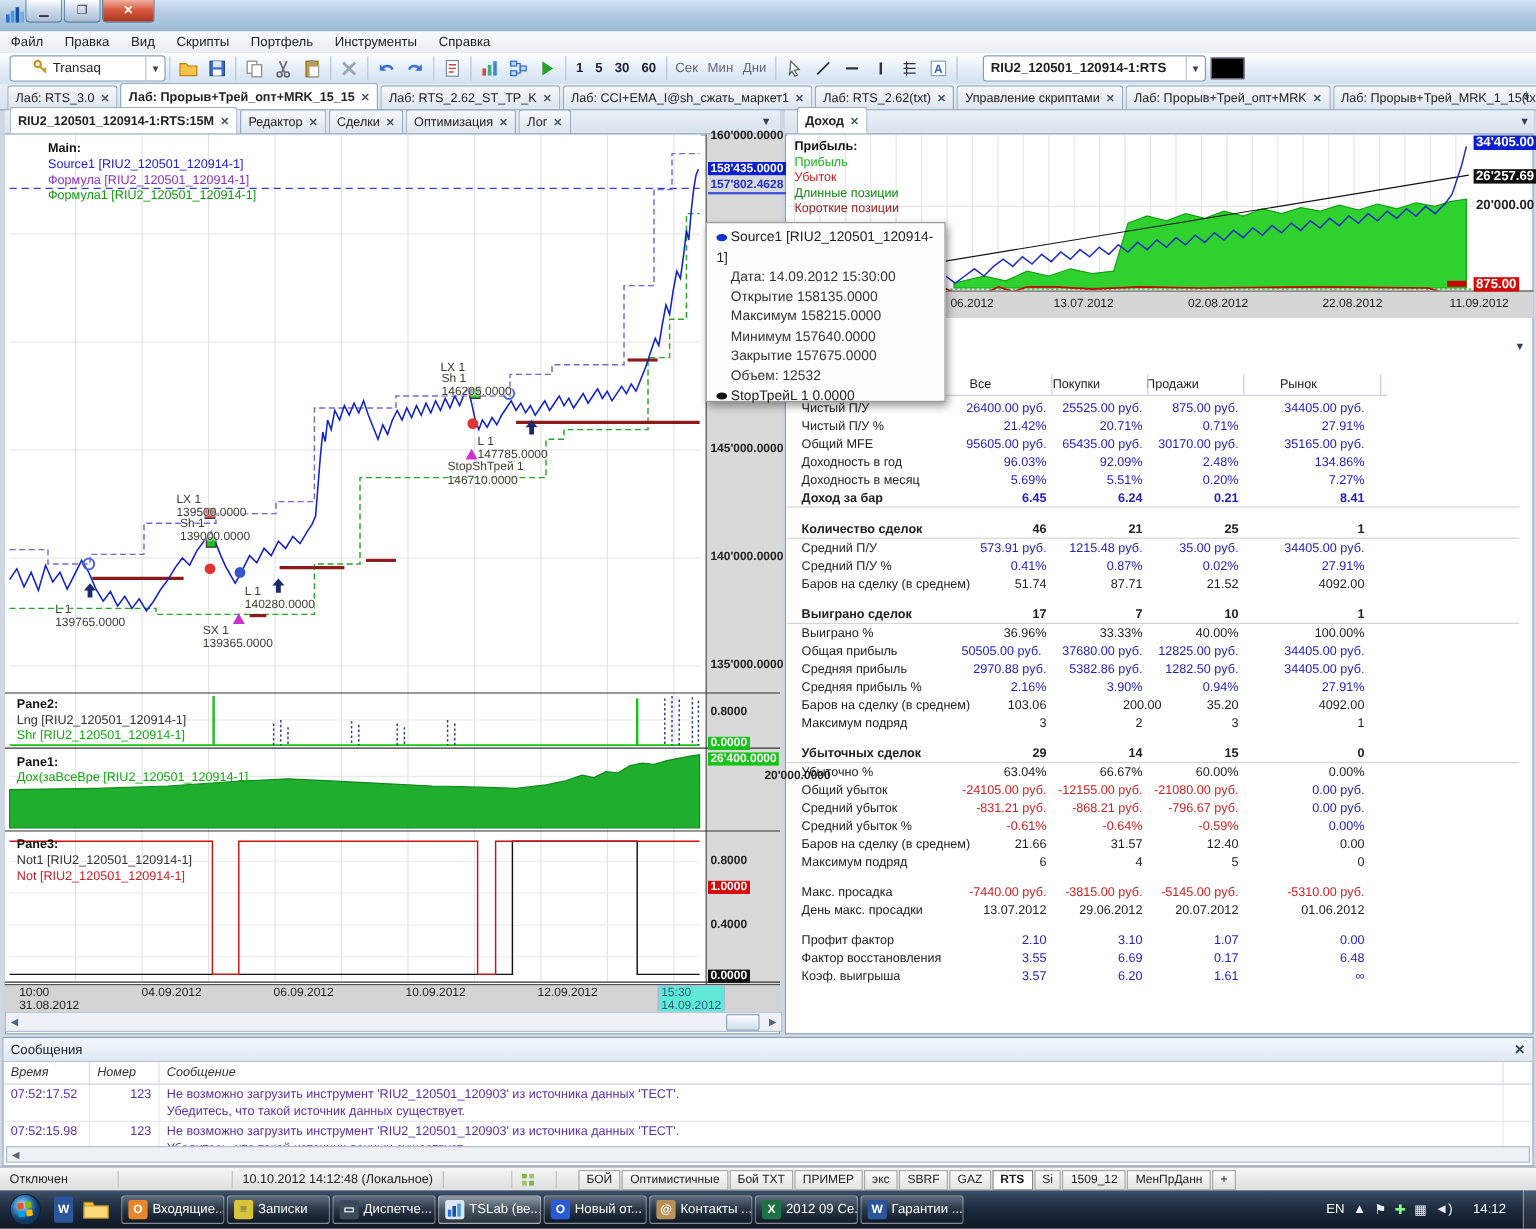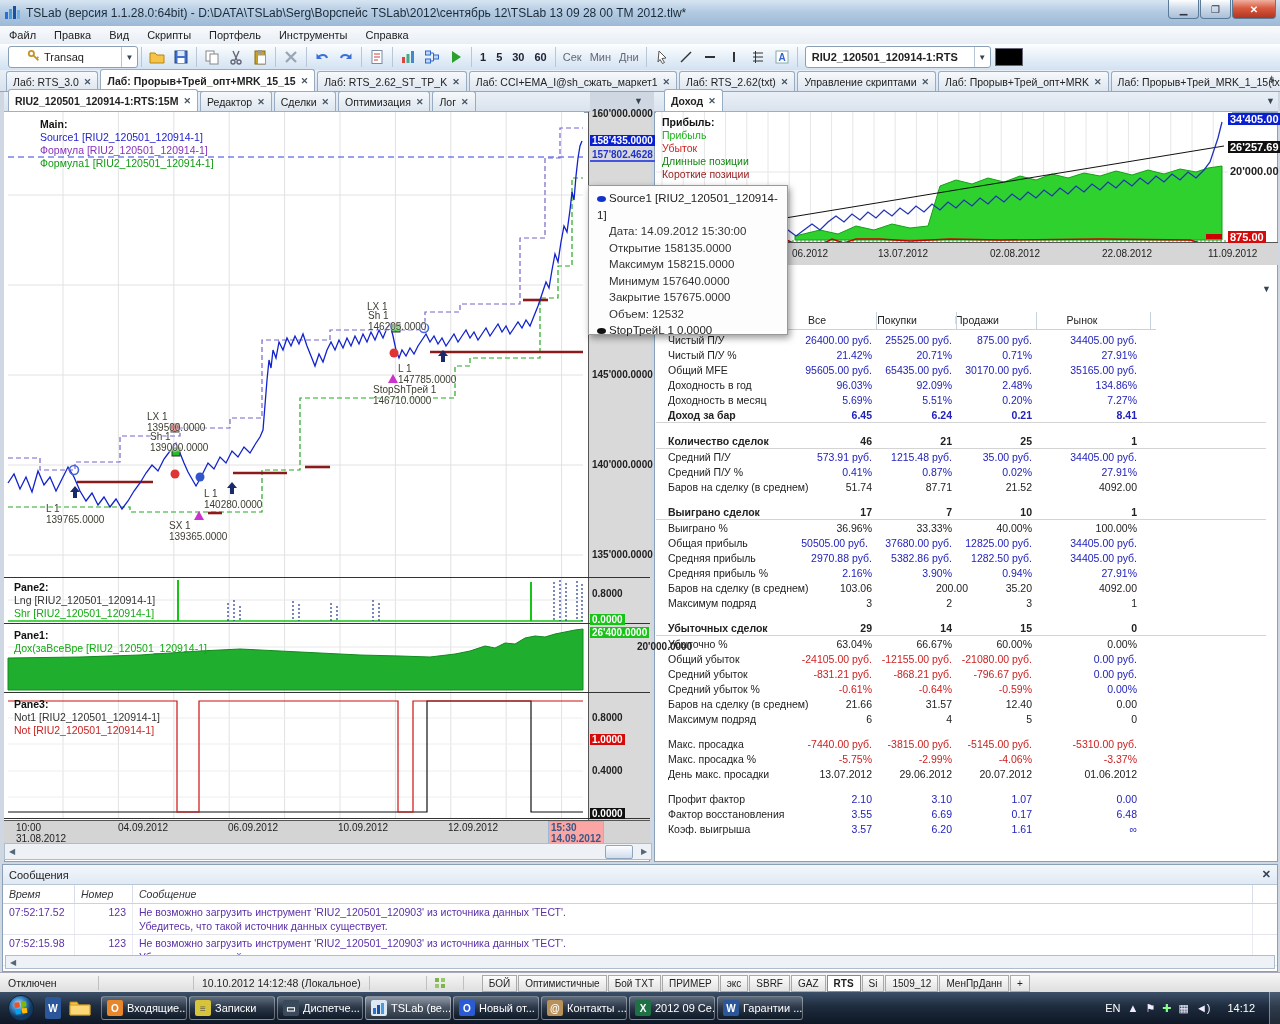--- a/index.html
+++ b/index.html
@@ -29,34 +29,34 @@
   .combo{height:20px;background:#fff;border:1px solid #8aa0b8;border-radius:3px;display:flex;align-items:center;font-size:11px;}
   .combo .arrow{width:15px;height:100%;border-left:1px solid #b8c6d6;display:flex;align-items:center;justify-content:center;color:#345;font-size:8px;}
   #swatch{width:26px;height:16px;background:#000;border:1px solid #667;margin-left:4px;}
   
   #tabs1{left:0;top:70px;width:1280px;height:22px;background:linear-gradient(#e9eff6,#d8e2ec);display:flex;align-items:flex-end;padding-left:6px;border-bottom:1px solid #8fa8c0;box-sizing:border-box;}
   .tab{display:flex;align-items:center;height:19px;padding:0 6px;margin-right:2px;border:1px solid #97acc2;border-bottom:none;
        border-radius:3px 3px 0 0;background:linear-gradient(#f6f9fc,#dde5ee);font-size:10.5px;white-space:nowrap;}
   .tab.active{background:#fff;font-weight:bold;height:21px;}
   .t-close{margin-left:5px;color:#456;font-size:9px;font-weight:bold;}
   .ovf{position:absolute;right:6px;bottom:2px;font-size:10px;color:#345;}
-  #tabs2{left:4px;top:92px;width:586px;height:20px;background:linear-gradient(#e9eff6,#dae3ee);display:flex;align-items:flex-end;padding-left:4px;border-bottom:1px solid #9ab0c6;box-sizing:border-box;}
+  #tabs2{left:4px;top:92px;width:646px;height:20px;background:linear-gradient(#e9eff6,#dae3ee);display:flex;align-items:flex-end;padding-left:4px;border-bottom:1px solid #9ab0c6;box-sizing:border-box;}
   #rtabrow{left:654px;top:92px;width:624px;height:20px;background:linear-gradient(#e9eff6,#dae3ee);display:flex;align-items:flex-end;padding-left:10px;border-bottom:1px solid #9ab0c6;box-sizing:border-box;}
   
   #leftpanel{left:4px;top:112px;width:646px;height:750px;background:#fff;border:1px solid #8aa0b8;box-sizing:border-box;}
   #left-gutter{left:588px;top:112px;width:62px;height:708px;background:#d9d9d9;border-left:1px solid #555;}
   .ax{position:absolute;left:2px;font-size:10px;font-weight:bold;color:#222;padding:0 2px;white-space:nowrap;}
   .ax-navy{background:#0a1ed2;color:#fff;}
   .ax-green{background:#17c317;color:#fff;}
   .ax-red{background:#d40b0b;color:#fff;}
   .ax-black{background:#101010;color:#fff;}
   .ax-level{color:#2233cc;border-bottom:2px solid #4455dd;}
   #xband{left:4px;top:820px;width:646px;height:22px;background:#d4d4d4;border-top:1px solid #555;}
   .xlab{position:absolute;font-size:10px;color:#222;line-height:11px;}
-  .xlab.sel{background:#fca5a5;color:#335a88;outline:1px solid #9ab8d8;font-weight:bold;}
+  .xlab.sel{background:#5eead4;color:#335a88;outline:1px solid #9ab8d8;}
   .scrollbar{background:#eef1f5;border:1px solid #aebdcc;display:flex;align-items:center;}
   .sb-arrow{width:14px;height:100%;display:flex;align-items:center;justify-content:center;font-size:8px;color:#567;}
   .sb-thumb{position:absolute;top:1px;height:12px;background:linear-gradient(#fdfeff,#cfdcec);border:1px solid #8fa6bc;border-radius:2px;}
   .legend{position:absolute;font-size:10.5px;line-height:13px;white-space:nowrap;z-index:3;}
   .legend .lt{font-weight:bold;color:#111;}
   .anno{position:absolute;font-size:10px;line-height:11px;color:#3c3c30;z-index:3;
         text-shadow:0 0 2px #fff,0 0 2px #fff,0 0 2px #fff;white-space:nowrap;}
   svg.layer{position:absolute;z-index:2;}
   
   #tooltip{left:588px;top:185px;width:200px;height:150px;background:#fdfdfd;border:1px solid #999;
@@ -105,21 +105,20 @@
 
   <div id="titlebar" class="abs">
     <span style="margin-left:5px">
       <svg width="15" height="14">
           <rect x="0" y="7" width="3" height="7" fill="#2b6fd4"></rect>
           <rect x="4" y="4" width="3" height="10" fill="#4a9ae0"></rect>
           <rect x="8" y="1" width="3" height="13" fill="#1c4f9e"></rect>
           <rect x="12" y="5" width="3" height="9" fill="#6ab0ea"></rect>
         </svg>
     </span>
-    <span class="apptitle">TSLab (версия 1.1.28.0:64bit) - D:\DATA\TSLab\Serg\Ворспейс TSLab\2012\сентябрь 12\TSLab 13 09  28 00  ТМ 2012.tlw*</span>
     <div class="winbtns" style="align-self:flex-start">
       <div class="winbtn">▁</div>
       <div class="winbtn">❐</div>
       <div class="winbtn close">✕</div>
     </div>
   </div>
 
   <div id="menubar" class="abs">
       <div class="menu-item">Файл</div>
       <div class="menu-item">Правка</div>
@@ -256,21 +255,21 @@
           <path d="M5.5 2v12" stroke="#333"></path>
         </svg>
       </span>
       <span class="tb-btn">
         <svg viewBox="0 0 16 16">
           <rect x="2" y="2" width="12" height="12" fill="#fff" stroke="#8aa"></rect>
           <text x="8" y="12" font-size="10" text-anchor="middle" fill="#36c" font-weight="bold">A</text>
         </svg>
       </span>
       <span class="tb-sep"></span>
-      <div class="combo" style="width: 178px; margin-left: 4px; padding-left: 6px; font-weight: bold;">
+      <div class="combo" style="width: 178px; margin-left: 18px; padding-left: 6px; font-weight: bold;">
         <span>RIU2_120501_120914-1:RTS</span>
         <span class="arrow" style="margin-left: auto;">▼</span>
       </div>
       <div id="swatch"></div>
     </div>
 
   <div id="tabs1" class="abs">
       <div class="tab">
         <span class="t-label">Лаб: RTS_3.0</span>
         <span class="t-close">✕</span>
@@ -760,27 +759,20 @@
       </div>
       <div style="height: 10px;"></div>
       <div class="trow">
         <span class="lbl">Макс. просадка</span>
         <span class="cellv v-r" style="left: 106px;">-7440.00 руб.</span>
         <span class="cellv v-r" style="left: 186px;">-3815.00 руб.</span>
         <span class="cellv v-r" style="left: 266px;">-5145.00 руб.</span>
         <span class="cellv v-r" style="left: 371px;">-5310.00 руб.</span>
       </div>
       <div class="trow">
-        <span class="lbl">Макс. просадка %</span>
-        <span class="cellv v-r" style="left: 106px;">-5.75%</span>
-        <span class="cellv v-r" style="left: 186px;">-2.99%</span>
-        <span class="cellv v-r" style="left: 266px;">-4.06%</span>
-        <span class="cellv v-r" style="left: 371px;">-3.37%</span>
-      </div>
-      <div class="trow">
         <span class="lbl">День макс. просадки</span>
         <span class="cellv v-k" style="left: 106px;">13.07.2012</span>
         <span class="cellv v-k" style="left: 186px;">29.06.2012</span>
         <span class="cellv v-k" style="left: 266px;">20.07.2012</span>
         <span class="cellv v-k" style="left: 371px;">01.06.2012</span>
       </div>
       <div style="height: 10px;"></div>
       <div class="trow">
         <span class="lbl">Профит фактор</span>
         <span class="cellv v-b" style="left: 106px;">2.10</span>

